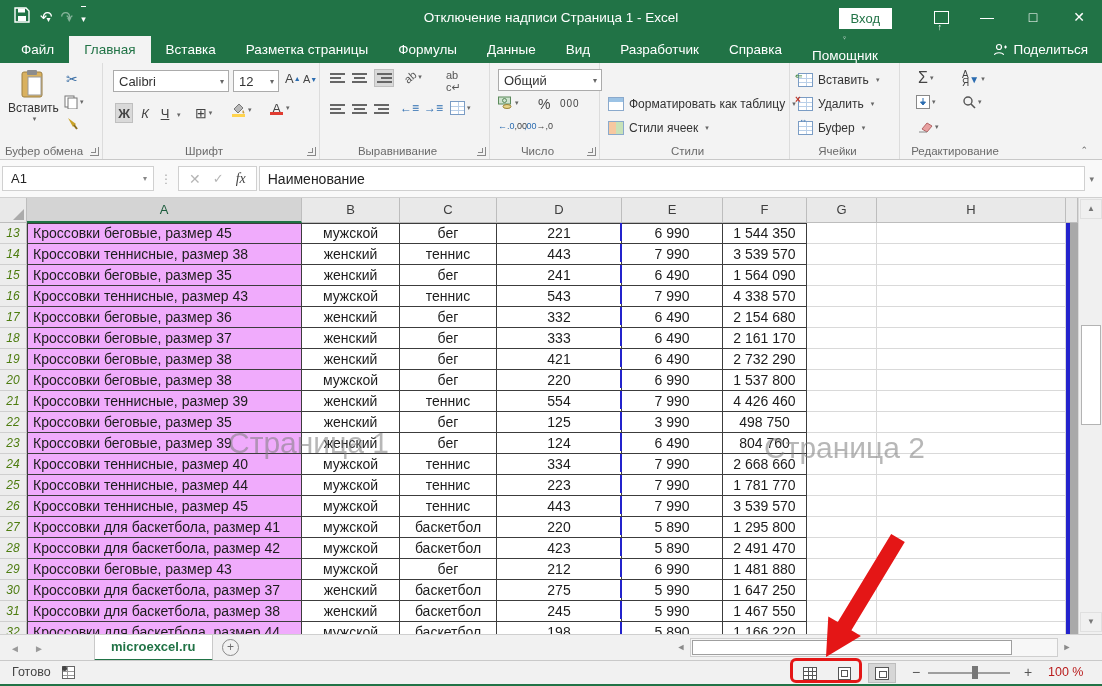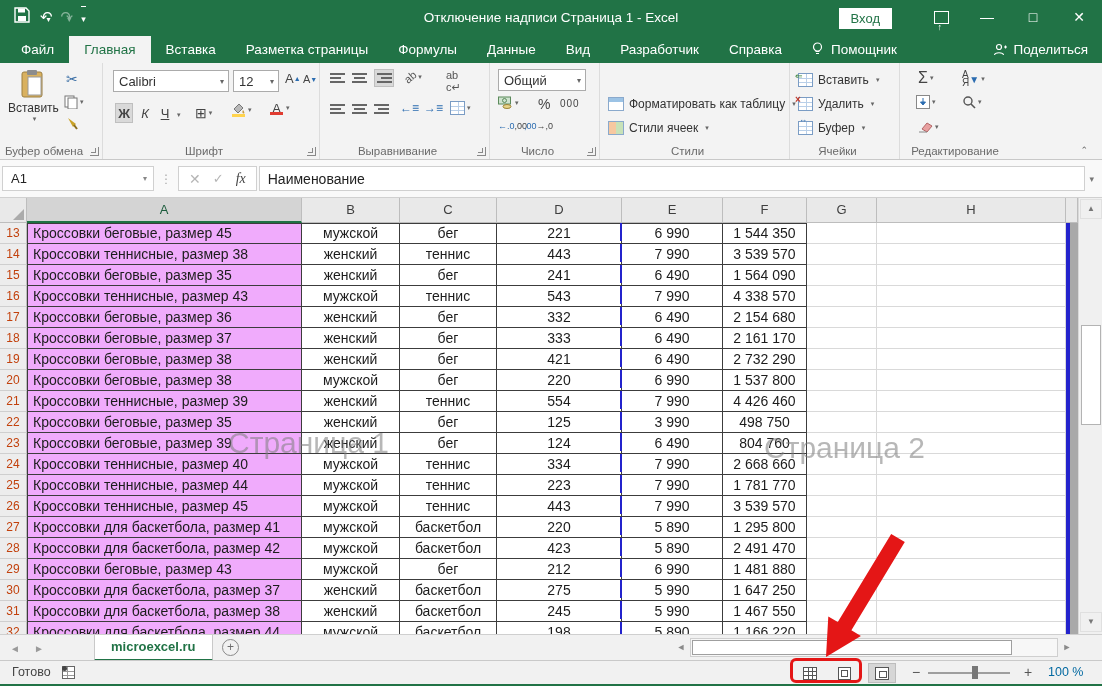--- a/index.html
+++ b/index.html
@@ -17,21 +17,21 @@
   .tb-right { position:absolute; right:0; top:0; height:36px; display:flex; align-items:center; }
   .login-btn { background:#fff; color:#217346; font-size:13px; padding:3px 12px; margin-right:26px; cursor:pointer; }
   .winbtn { width:46px; height:36px; text-align:center; line-height:34px; color:#fff; font-size:14px; cursor:pointer; }
   .ribopt { width:15px; height:13px; border:1px solid #fff; display:inline-block; position:relative; top:2px; }
   .ribopt::after { content:"↑"; position:absolute; left:3px; top:-2px; font-size:9px; }
 
   
   .tabrow { position:absolute; left:0; top:36px; width:1102px; height:27px; background:#217346; display:flex; align-items:stretch; color:#fff; font-size:13.5px; }
   .rtab { padding:0 15px; line-height:27px; cursor:pointer; white-space:nowrap; }
   .rtab.active { background:#f3f3f3; color:#217346; }
-  .rtab-assist { display:flex; align-items:center; gap:8px; padding:0 15px; cursor:pointer; }
+  .rtab-assist { display:flex; align-items:center; gap:8px; padding:0 15px; cursor:pointer;flex-direction:column; }
   .share { position:absolute; right:14px; top:0; height:27px; display:flex; align-items:center; gap:6px; cursor:pointer; }
 
   
   .ribbon { position:absolute; left:0; top:63px; width:1102px; height:97px; background:#f3f3f3; border-bottom:1px solid #c8c8c8; font-size:12px; color:#333; }
   .rgroup { position:absolute; top:0; height:96px; border-right:1px solid #dcdcdc; }
   .rg-label { position:absolute; bottom:2px; left:0; right:14px; text-align:center; font-size:11.5px; color:#6a6a6a; white-space:nowrap; }
   .launcher { position:absolute; bottom:3px; right:3px; width:9px; height:9px; border-right:1px solid #888; border-bottom:1px solid #888; cursor:pointer; }
   .launcher::before { content:""; position:absolute; right:2px; bottom:2px; width:4px; height:4px; border-right:1px solid #888; border-bottom:1px solid #888; }
   .combo { background:#fff; border:1px solid #ababab; height:22px; display:flex; align-items:center; font-size:13px; padding-left:5px; cursor:pointer; }
   .combo .arr { margin-left:auto; color:#666; font-size:8px; padding:0 4px; }
@@ -75,21 +75,21 @@
   .gridarea { position:absolute; left:0; top:198px; width:1102px; height:436px; background:#fff; }
   .hdrrow { position:absolute; left:0; top:0; height:25px; display:flex; }
   .hcell { height:25px; background:#e9e9e9; border-right:1px solid #bdbdbd; border-bottom:1px solid #bdbdbd; text-align:center; line-height:24px; font-size:13px; color:#3f3f3f; }
   .hcell.sel { background:#d4d4d4; border-bottom:2px solid #1e7145; color:#1c5c3c; }
   .corner { position:relative; }
   .corner::after { content:""; position:absolute; right:2px; bottom:2px; border-left:11px solid transparent; border-bottom:11px solid #ababab; }
   .w-rn{width:27px}.w-a{width:275px}.w-b{width:98px}.w-c{width:97px}.w-d{width:125px}.w-e{width:101px}.w-f{width:84px}.w-g{width:70px}.w-h{width:189px}.w-stub{width:12px}
   .rowshost { position:absolute; left:0; top:25px; width:1078px; height:411px; overflow:hidden; background:#fff; }
   .grow { display:flex; height:21px; }
   .cell { height:21px; line-height:20px; font-size:14px; color:#1c1c1c; overflow:hidden; white-space:nowrap; }
-  .rownum { background:#ededed; border-right:1px solid #bdbdbd; border-bottom:1px solid #cfcfcf; font-size:12px; color:#c2410c; text-align:center; line-height:21px; }
+  .rownum { background:#ededed; border-right:1px solid #bdbdbd; border-bottom:1px solid #cfcfcf; font-size:12px; color:#4d7c0f; text-align:center; line-height:21px;font-style:italic; }
   .dark { border-right:1px solid #3c3c3c; border-bottom:1px solid #3c3c3c; }
   .grow:first-child .dark { border-top:1px solid #3c3c3c; line-height:18px; }
   .cA { background:#f0abfc; padding-left:5px; border-left:1px solid #3c3c3c; }
   .mid { text-align:center; }
   .num { text-align:center; }
   .lite { border-right:1px solid #d9d9d9; border-bottom:1px solid #d9d9d9; }
   .watermark { position:absolute; font-size:30px; color:#7e7e7e; opacity:.55; white-space:nowrap; pointer-events:none; }
   .pbreak { position:absolute; top:0; width:2px; height:411px; background:repeating-linear-gradient(#2323cc 0 18px, transparent 18px 21px); }
   .pedge { position:absolute; top:0; width:4px; height:411px; background:#2323cc; }
   .grayout { position:absolute; top:0; width:8px; height:411px; background:#a9a9a9; }
@@ -123,21 +123,21 @@
       linear-gradient(#555,#555) 8px 0/1px 13px no-repeat,#fff; }
   .vb-page { width:13px; height:13px; border:1px solid #555; background:#fff; position:relative; }
   .vb-page::before { content:""; position:absolute; left:2px; top:2px; right:2px; bottom:2px; border:1px solid #555; }
   .vb-pbp { width:14px; height:13px; border:1px solid #555; background:#fff; position:relative; }
   .vb-pbp::before { content:""; position:absolute; left:3px; top:3px; width:6px; height:5px; border:1px solid #555; }
   .vb3 { background:#d6d6d6; border:1px solid #bdbdbd; }
   .zminus { position:absolute; left:912px; top:3px; font-size:14px; color:#555; cursor:pointer; }
   .ztrack { position:absolute; left:928px; top:11px; width:82px; height:2px; background:#9e9e9e; }
   .zhandle { position:absolute; left:972px; top:5px; width:6px; height:13px; background:#777; cursor:grab; }
   .zplus { position:absolute; left:1024px; top:3px; font-size:14px; color:#555; cursor:pointer; }
-  .zlabel { position:absolute; left:1048px; top:4px; color:#0369a1; cursor:pointer; }
+  .zlabel { position:absolute; left:1048px; top:4px; color:#b91c1c; cursor:pointer; }
 
   .greenstrip { position:absolute; left:0; top:684px; width:1102px; height:2px; background:#217346; }
 
   
   .ann-rect { position:absolute; left:790px; top:658px; width:72px; height:25px; border:3px solid #e41616; border-radius:6px; pointer-events:none; z-index:60; }
   .ann-svg { position:absolute; left:0; top:0; width:1102px; height:686px; pointer-events:none; z-index:60; }
 </style>
 </head>
 <body>
 
@@ -280,21 +280,21 @@
     <span class="smallbtn" style="position:absolute;left:104px;top:38px;font-size:12px;color:#2b6cb0;">→≡</span>
     <span class="smallbtn" style="position:absolute;left:130px;top:38px;">
         <span class="mini-ico grid-ico"></span>
         <span class="dd">▾</span>
       </span>
     <span class="rg-label">Выравнивание</span>
     <span class="launcher"></span>
   </div>
 
   <div class="rgroup" style="left:490px;width:110px;">
-    <div class="combo" style="position:absolute;left:8px;top:6px;width:88px;">
+    <div class="combo" style="position:absolute;left:8px;top:6px;width:104px;">
         <span>Общий</span>
         <span class="arr">▾</span>
       </div>
     <span class="smallbtn" style="position:absolute;left:8px;top:33px;">
       <svg width="15" height="13" viewBox="0 0 15 13">
           <rect x="0.5" y="1" width="12" height="7" fill="#cfe3cf" stroke="#5b8a5b"></rect>
           <circle cx="6.5" cy="4.5" r="2" fill="none" stroke="#5b8a5b"></circle>
           <ellipse cx="9" cy="10.5" rx="4" ry="2" fill="#e8d48a" stroke="#9c8436"></ellipse>
         </svg>
         <span class="dd">▾</span>

